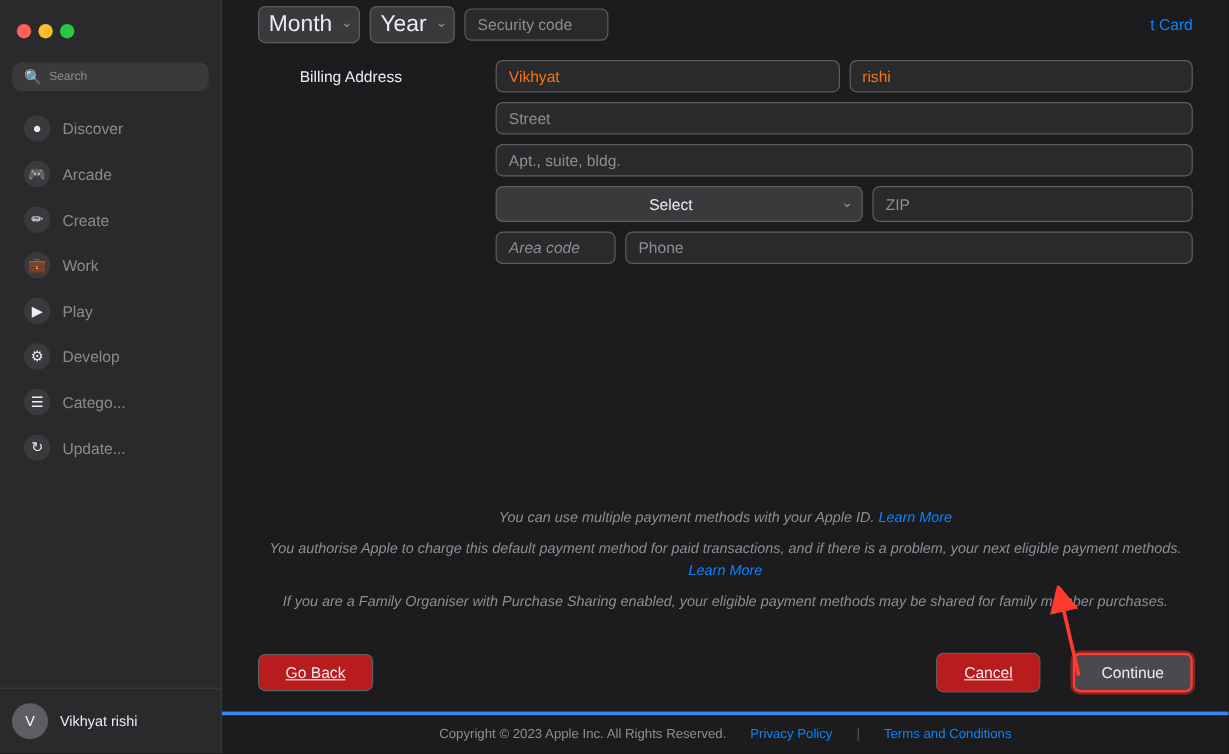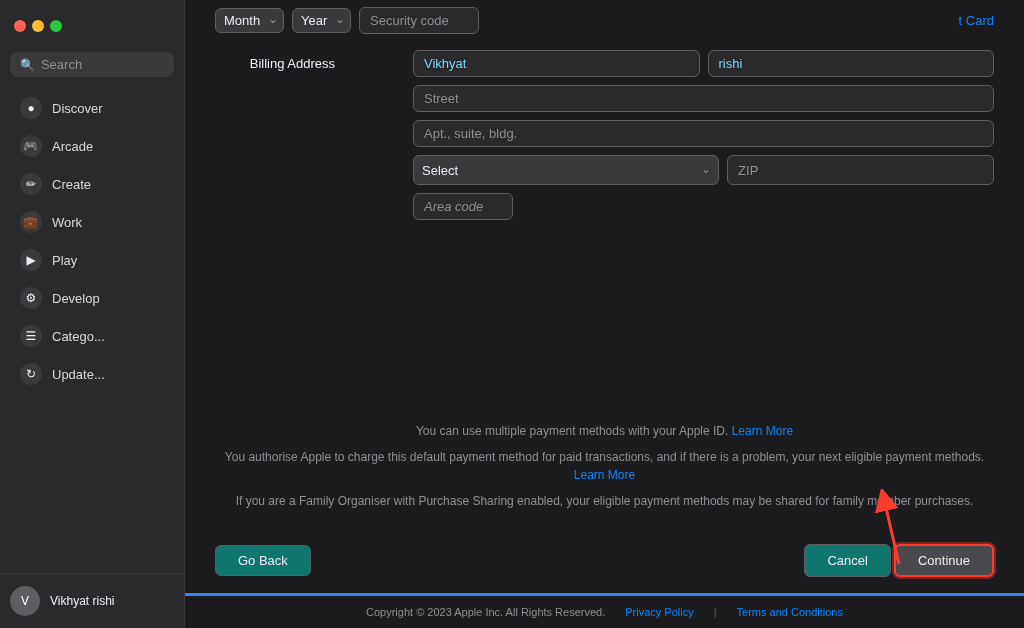--- a/index.html
+++ b/index.html
@@ -54,21 +54,21 @@
       align-items: center;
       padding: 5px 10px;
       gap: 6px;
     }
 
     .sidebar-search input {
       background: transparent;
       border: none;
       outline: none;
       color: #c4b5fd;
-      font-size: 13px;
+      font-size: 10px;
       width: 100%;
     }
 
     .sidebar-search input::placeholder {
       color: #8e8e93;
     }
 
     .search-icon-svg {
       color: #8e8e93;
       font-size: 12px;
@@ -92,21 +92,21 @@
       border-radius: 50%;
       background: #3a3a3c;
       display: flex;
       align-items: center;
       justify-content: center;
       font-size: 12px;
     }
 
     .sidebar-item-label {
       font-size: 13px;
-      color: #ffffff;
+      color: #a3a3a3;
       opacity: 0.8;
     }
 
     .sidebar-footer {
       margin-top: auto;
       padding: 12px 10px;
       border-top: 1px solid #3a3a3c;
       display: flex;
       align-items: center;
       gap: 10px;
@@ -170,21 +170,21 @@
       color: #8e8e93;
       font-size: 12px;
       pointer-events: none;
     }
 
     .top-select {
       background: #3a3a3c;
       border: 1px solid #5e5e62;
       border-radius: 6px;
       color: #ebebf5;
-      font-size: 13px;
+      font-size: 19px;
       padding: 4px 22px 4px 8px;
       appearance: none;
       cursor: pointer;
     }
 
     .security-code-field {
       background: #2a2a2c;
       border: 1px solid #5e5e62;
       border-radius: 6px;
       color: #8e8e93;
@@ -232,21 +232,21 @@
     .field-row {
       display: flex;
       gap: 8px;
       margin-left: 42px;
     }
 
     .text-input {
       background: #2a2a2c;
       border: 1px solid #5e5e62;
       border-radius: 6px;
-      color: #7dd3fc;
+      color: #f97316;
       font-size: 13px;
       padding: 5px 10px;
       outline: none;
     }
 
     .text-input::placeholder {
       color: #8e8e93;
     }
 
     .input-full { width: 100%; }
@@ -275,26 +275,28 @@
       width: 100%;
       background: #3a3a3c;
       border: 1px solid #5e5e62;
       border-radius: 6px;
       color: #ebebf5;
       font-size: 13px;
       padding: 5px 22px 5px 8px;
       appearance: none;
       cursor: pointer;
       height: 30px;
+      text-align: center;
     }
 
     
     .info-area {
       padding: 15px 30px 0;
       text-align: center;
+      font-style: italic;
     }
 
     .info-text {
       font-size: 12px;
       color: #8e8e93;
       line-height: 1.5;
       margin-bottom: 8px;
     }
 
     .info-link {
@@ -314,27 +316,28 @@
     .btn {
       padding: 7px 22px;
       border-radius: 6px;
       font-size: 13px;
       cursor: pointer;
       border: 1px solid #5e5e62;
       outline: none;
     }
 
     .btn-secondary {
-      background: #0f766e;
-      color: #ebebf5;
+      background: #b91c1c;
+      color: #ebebf5;
+      text-decoration: underline;
     }
 
     .btn-right-group {
       display: flex;
-      gap: 3px;
+      gap: 27px;
     }
 
     .btn-continue {
       background: #4a4a4e;
       color: #ebebf5;
       border: 2px solid #ff3b30;
       box-shadow: 0 0 0 2px rgba(255,59,48,0.4);
     }
 
     
@@ -473,20 +476,21 @@
             <select class="select-state">
               <option>Select</option>
               <option>AL</option><option>AK</option><option>CA</option><option>NY</option><option>TX</option>
             </select>
           </div>
           <input type="text" class="text-input input-zip" placeholder="ZIP" style="">
         </div>
 
         <div class="field-row">
           <input type="text" class="text-input" style="width: 100px; font-style: italic;" placeholder="Area code">
+          <input type="text" class="text-input input-half" placeholder="Phone" style="">
         </div>
 
       </div>
     </div>
   </div>
 
   <div class="info-area">
     <p class="info-text">
       <span>You can use multiple payment methods with your Apple ID.</span> <a class="info-link">Learn More</a>
     </p>

